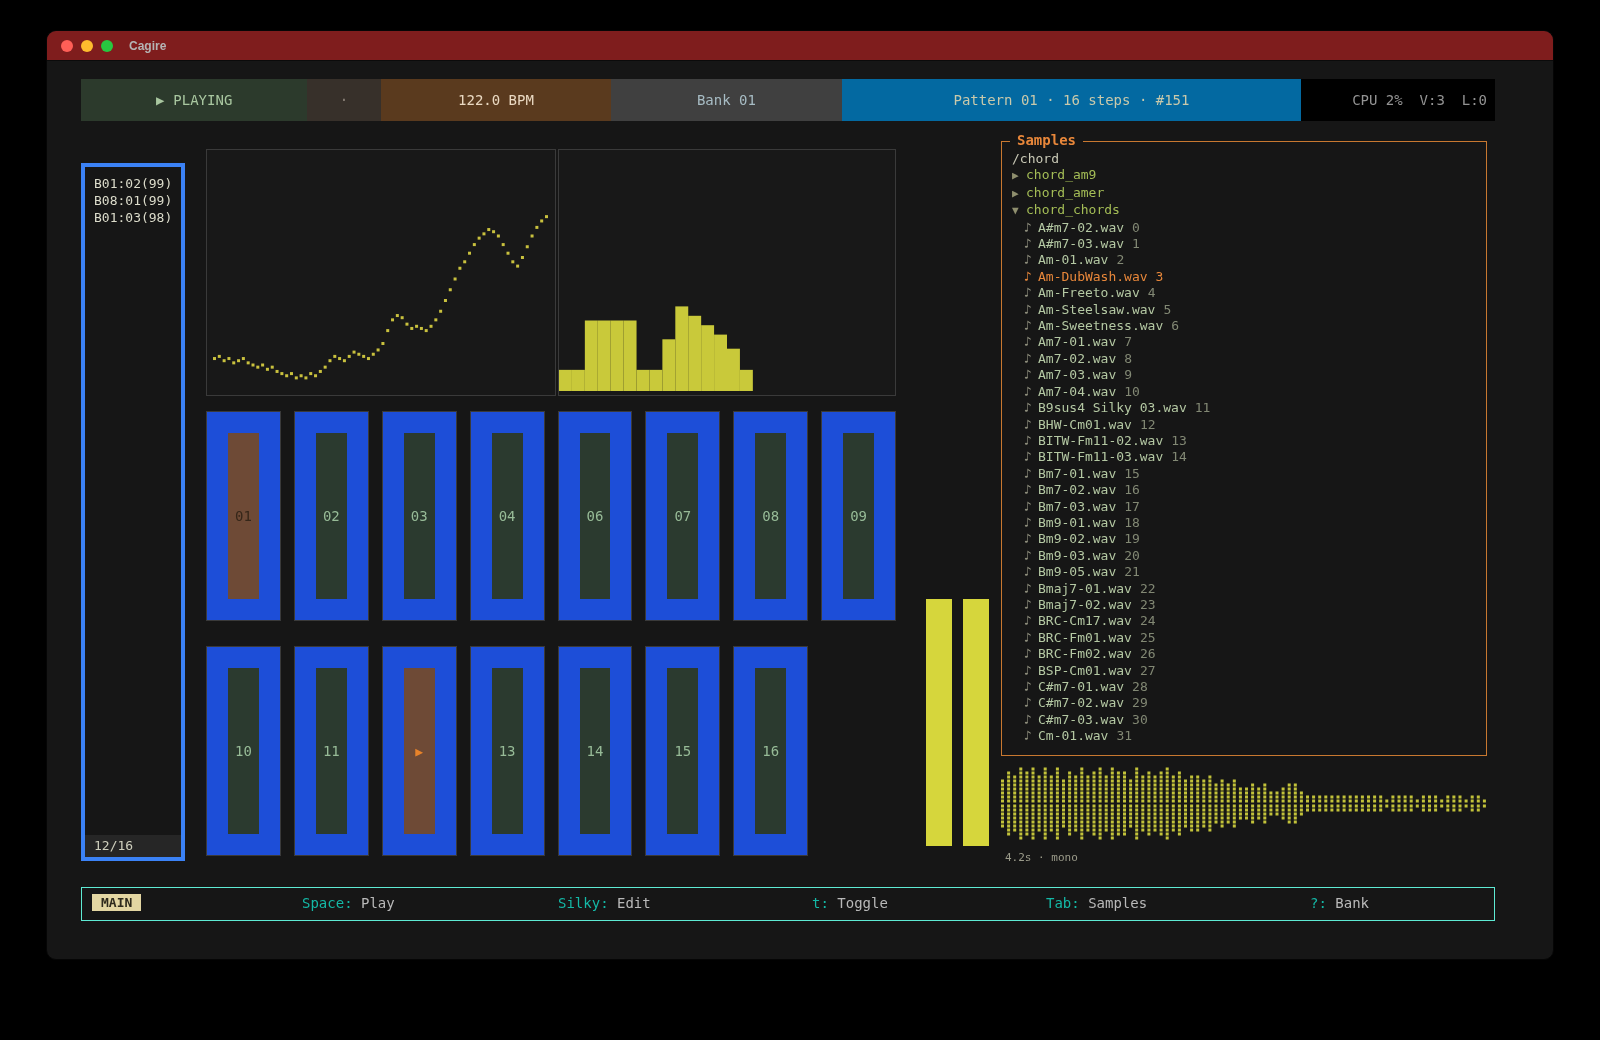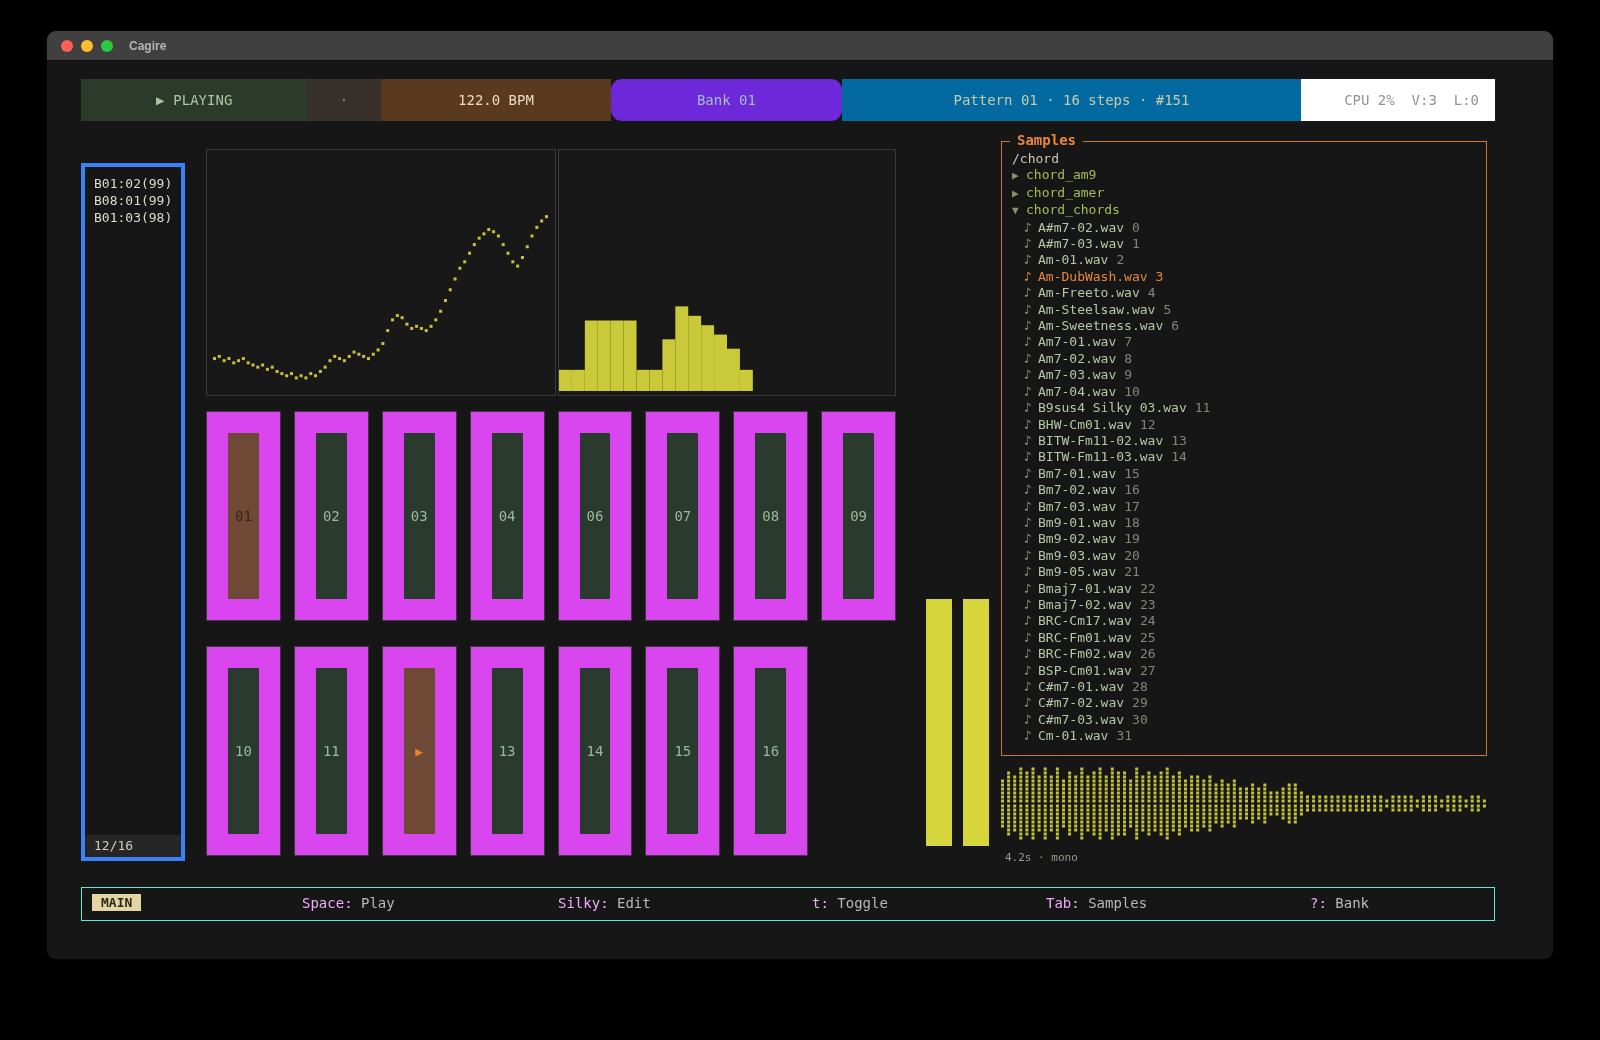--- a/index.html
+++ b/index.html
@@ -3,57 +3,57 @@
 <meta charset="utf-8">
 <style>
   * { margin:0; padding:0; box-sizing:border-box; }
   html,body { width:1600px; height:1040px; background:#000; overflow:hidden;
     font-family:"DejaVu Sans Mono", monospace; }
   .window { position:absolute; left:46px; top:30px; width:1508px; height:930px;
     background:#161616; border-radius:10px; overflow:hidden;
     box-shadow:0 18px 50px rgba(0,0,0,.8); border:1px solid #050505; }
 
   
-  .titlebar { height:30px; background:#404040; display:flex; align-items:center;
+  .titlebar { height:30px; background:#7f1d1d; display:flex; align-items:center;
     padding-left:14px; border-bottom:1px solid #0b0b0b; }
   .tl { width:12px; height:12px; border-radius:50%; margin-right:8px; }
   .tl.red{background:#ff5f57}.tl.yellow{background:#febc2e}.tl.green{background:#28c840}
   .win-title { color:#b5b5b5; font-family:"Liberation Sans",sans-serif; font-size:12px;
     font-weight:bold; margin-left:8px; }
 
   
   .statusbar { position:absolute; left:34px; top:48px; width:1414px; height:42px;
     display:flex; font-size:14px; }
   .seg { display:flex; align-items:center; justify-content:center; white-space:pre; }
   .seg-playing { flex:0 0 16%; background:#2c3a2c; color:#a9c7a0; }
   .seg-dot     { flex:0 0 5.2%; background:#37302a; color:#8a8178; }
   .seg-bpm     { flex:0 0 16.3%; background:#5a3a1e; color:#ead9c2; }
-  .seg-bank    { flex:0 0 16.3%; background:#6d28d9; color:#a7bcc4;border-radius:11px; }
+  .seg-bank    { flex:0 0 16.3%; background:#404040; color:#a7bcc4; }
   .seg-pattern { flex:0 0 32.5%; background:#0369a1; color:#c9c9ab; }
-  .seg-cpu     { flex:1; background:#ffffff; color:#939393; justify-content:flex-end; padding-right:16px; }
+  .seg-cpu     { flex:1; background:#000000; color:#939393; justify-content:flex-end; padding-right:8px; }
   .seg-icon { margin-right:9px; }
 
   
   .sidebar { position:absolute; left:34px; top:132px; width:104px; height:698px;
     border:4px solid #3b82f6; }
   .trigger-list { padding:8px 9px; font-size:13px; line-height:17px; color:#dcdccb; }
   .counter { position:absolute; left:0; bottom:0; width:100%; height:22px;
     background:#262626; color:#cfcfbd; font-size:13px; line-height:22px; padding-left:9px; }
 
   
   .panel { position:absolute; border:1px solid #3a3a3a; background:#181818; }
   .panel-trend { left:159px; top:118px; width:350px; height:247px; }
   .panel-hist  { left:511px; top:118px; width:338px; height:247px; }
   .panel svg { display:block; width:100%; height:100%; }
 
   
   .pad-grid { position:absolute; left:159px; top:380px; width:690px; height:445px;
     display:grid; grid-template-columns:repeat(8,1fr); grid-template-rows:210px 210px;
     column-gap:13px; row-gap:25px; }
-  .pad-outer { border:1px solid #3a3a3a; background:#d946ef; padding:21px; }
+  .pad-outer { border:1px solid #3a3a3a; background:#1d4ed8; padding:21px; }
   .pad-inner { height:100%; background:#2b3a2f; display:flex; align-items:center; justify-content:center; }
   .pad-label { color:#97bb97; font-size:14px; }
   .pad-outer.active .pad-inner { background:#6e4a36; }
   .pad-outer.active .pad-label { color:#352619; }
   .pad-outer.playing .pad-inner { background:#6e4a36; }
   .pad-outer.playing .pad-label { color:#e8832a; font-size:13px; }
 
   
   .meters { position:absolute; left:872px; top:118px; width:76px; height:697px; }
   .meter-bar { position:absolute; bottom:0; width:26px; background:#d6d63c; }
@@ -78,21 +78,21 @@
   .waveform { position:absolute; left:954px; top:730px; width:488px; height:85px; }
   .waveform svg { display:block; width:100%; height:100%; }
   .wave-caption { position:absolute; left:958px; top:820px; color:#9b9b8a; font-size:11px; }
 
   
   .footer { position:absolute; left:34px; top:856px; width:1414px; height:34px;
     border:1px solid #5eead4; font-size:14px; }
   .badge { position:absolute; left:10px; top:6px; background:#e3d6a2; color:#2e2a1c;
     font-weight:bold; font-size:13px; padding:1px 9px; }
   .hint { position:absolute; top:7px; white-space:pre; }
-  .hint .key { color:#f0abfc; } .hint .lbl { color:#b9b9b9; }
+  .hint .key { color:#14b8a6; } .hint .lbl { color:#b9b9b9; }
   .hint.h1{left:220px}.hint.h2{left:476px}.hint.h3{left:730px}.hint.h4{left:964px}.hint.h5{left:1228px}
 </style>
 </head>
 <body>
 
 <div class="window">
 
   <div class="titlebar">
     <span class="tl red"></span>
     <span class="tl yellow"></span>

